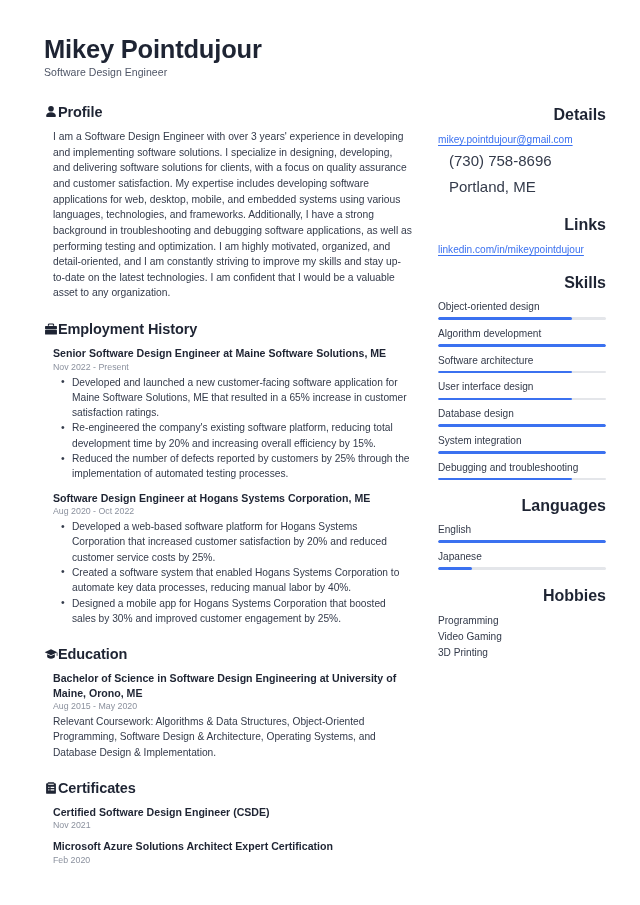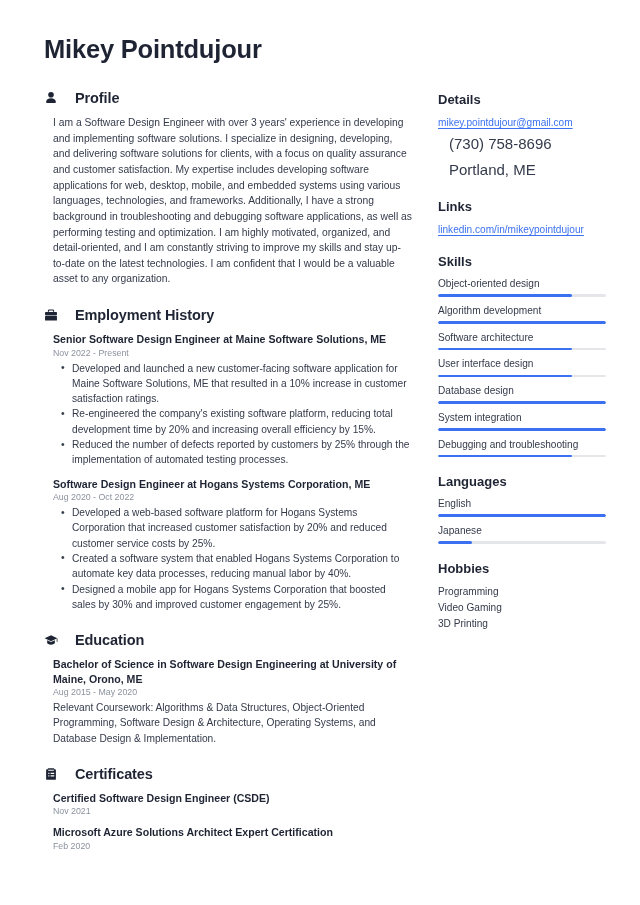--- a/index.html
+++ b/index.html
@@ -47,21 +47,21 @@
     gap: 26px;
   }
   .col-main  { width: 368px; flex: 0 0 368px; }
   .col-side  { width: 168px; flex: 0 0 168px; padding-top: 2px; }
 
   
   .section { margin-bottom: 20px; }
   .section-head {
     display: flex;
     align-items: center;
-    gap: 17px;
+    gap: 0;
     margin-bottom: 9px;
   }
   .section-head .sh-icon {
     width: 14px; height: 14px;
     flex: 0 0 14px;
     display: block;
     color: #1e2433;
   }
   .section-head .sh-icon svg { display:block; width:100%; height:100%; fill:#1e2433; }
   .section-title {
@@ -119,24 +119,25 @@
     position: absolute;
     left: 8px;
     top: -0.5px;
     color: #333a4a;
     font-size: 10.5px;
   }
 
   
   .side-block { margin-bottom: 17px; }
   .side-title {
-    font-size: 13px;
+    font-size: 16px;
     font-weight: 700;
     color: #1e2433;
     margin-bottom: 8px;
+    text-align: right;
   }
   .side-line {
     font-size: 15px;
     color: #333a4a;
     line-height: 1.52;
     margin-bottom: 3px;
     margin-left: 11px;
   }
   .side-link {
     font-size: 10.1px;
@@ -178,20 +179,21 @@
     line-height: 1.58;
   }
 </style>
 </head>
 <body>
 
 <div class="page">
 
   <div class="header">
     <div class="full-name">Mikey Pointdujour</div>
+    <div class="job-title">Software Design Engineer</div>
   </div>
 
   <div class="columns">
 
     <div class="col-main">
 
       <div class="section">
         <div class="section-head">
           <span class="sh-icon">
             <svg viewBox="0 0 16 16">
@@ -216,21 +218,21 @@
               </svg>
           </span>
           <span class="section-title">Employment History</span>
         </div>
         <div class="section-body">
 
           <div class="entry">
             <div class="entry-title">Senior Software Design Engineer at Maine Software Solutions, ME</div>
             <div class="entry-date">Nov 2022 - Present</div>
             <ul class="bullets">
-              <li>Developed and launched a new customer-facing software application for Maine Software Solutions, ME that resulted in a 10% increase in customer satisfaction ratings.</li>
+              <li>Developed and launched a new customer-facing software application for Maine Software Solutions, ME that resulted in a 65% increase in customer satisfaction ratings.</li>
               <li>Re-engineered the company's existing software platform, reducing total development time by 20% and increasing overall efficiency by 15%.</li>
               <li>Reduced the number of defects reported by customers by 25% through the implementation of automated testing processes.</li>
             </ul>
           </div>
 
           <div class="entry">
             <div class="entry-title">Software Design Engineer at Hogans Systems Corporation, ME</div>
             <div class="entry-date">Aug 2020 - Oct 2022</div>
             <ul class="bullets">
               <li>Developed a web-based software platform for Hogans Systems Corporation that increased customer satisfaction by 20% and reduced customer service costs by 25%.</li>

